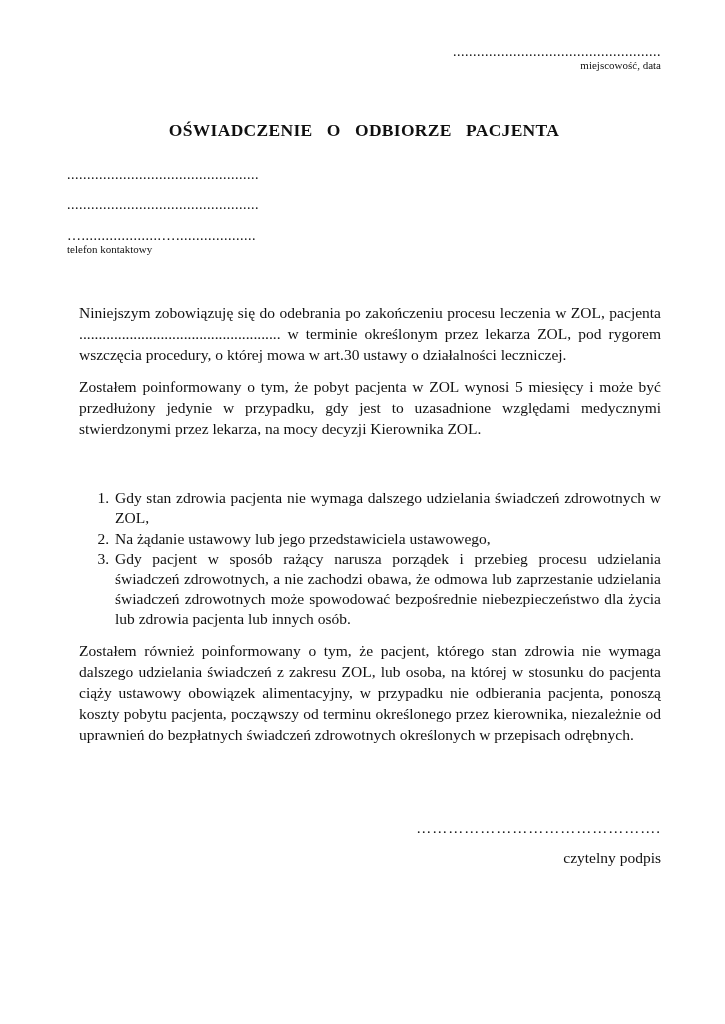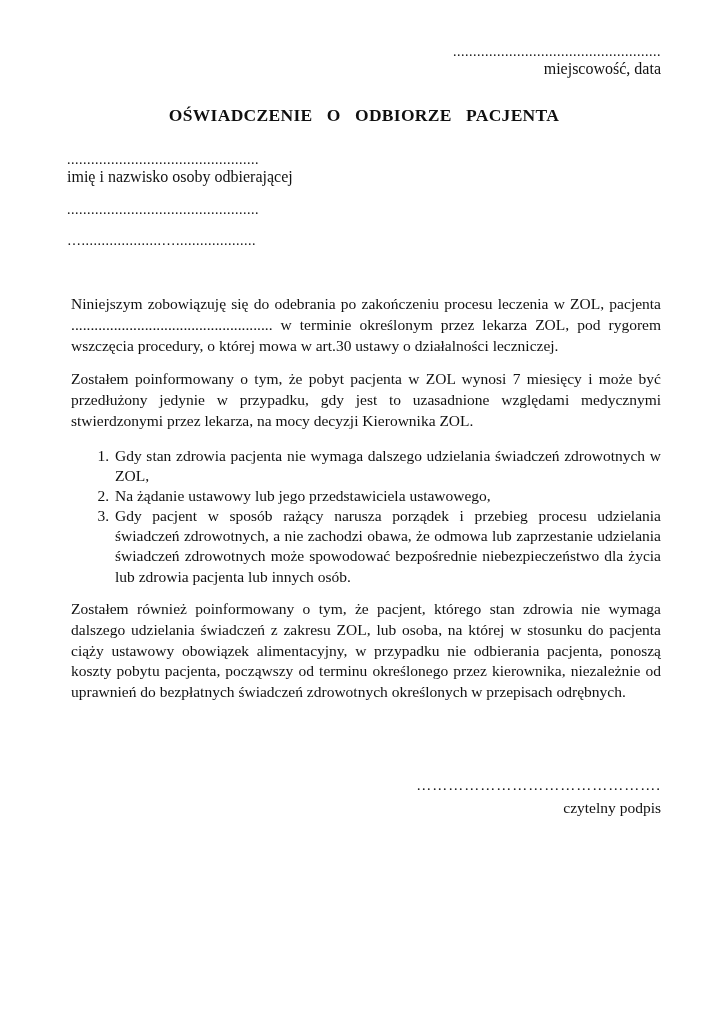--- a/index.html
+++ b/index.html
@@ -28,107 +28,107 @@
   .header {
     text-align: right;
   }
   .dots {
     font-size: 14px;
     letter-spacing: 0.5px;
     line-height: 1.1;
     white-space: nowrap;
   }
   .small-label {
-    font-size: 16px;
+    font-size: 11px;
     line-height: 1.25;
   }
 
   
   .title {
-    margin: 25px 0 0 0;
+    margin: 46px 0 0 0;
     text-align: center;
     font-size: 17.5px;
     font-weight: bold;
     letter-spacing: 0.3px;
     word-spacing: 0.55em;
   }
 
   
   .fields {
     margin-top: 24px;
   }
   .field {
     margin-bottom: 15px;
   }
   .field .dots {
     font-size: 14px;
   }
 
   
   .para {
-    margin: 12px 0 0 4px;
+    margin: 12px 0 0 12px;
     text-align: justify;
   }
   .para-first {
     margin-top: 46px;
   }
 
   
   .conditions {
-    margin: 14px 0 0 0;
+    margin: 48px 0 0 0;
     padding-left: 46px;
     line-height: 1.3;
   }
   .conditions li {
     text-align: justify;
     padding-left: 2px;
   }
 
   
   .signature {
     margin-top: 74px;
     text-align: right;
   }
   .signature .dots {
     font-size: 15px;
     letter-spacing: 1px;
   }
   .signature .sig-label {
     font-size: 15.5px;
-    margin-top: 4px;
+    margin-top: 12px;
   }
 </style>
 </head>
 <body>
 
 <div class="page">
 
   <div class="header">
     <div class="dots">....................................................</div>
     <div class="small-label">miejscowość, data</div>
   </div>
 
   <h1 class="title">OŚWIADCZENIE O ODBIORZE PACJENTA</h1>
 
   <div class="fields">
     <div class="field">
       <div class="dots">................................................</div>
-      <div class="small-label">imię i nazwisko osoby odbierającej</div>
     </div>
     <div class="field">
       <div class="dots">................................................</div>
     </div>
     <div class="field">
       <div class="dots">…....................…....................</div>
+      <div class="small-label">telefon kontaktowy</div>
     </div>
   </div>
 
   <p class="para para-first">Niniejszym zobowiązuję się do odebrania po zakończeniu procesu leczenia w ZOL, pacjenta .................................................... w terminie określonym przez lekarza ZOL, pod rygorem wszczęcia procedury, o której mowa w art.30 ustawy o działalności leczniczej.</p>
 
-  <p class="para">Zostałem poinformowany o tym, że pobyt pacjenta w ZOL wynosi 7 miesięcy i może być przedłużony jedynie w przypadku, gdy jest to uzasadnione względami medycznymi stwierdzonymi przez lekarza, na mocy decyzji Kierownika ZOL.</p>
+  <p class="para">Zostałem poinformowany o tym, że pobyt pacjenta w ZOL wynosi 5 miesięcy i może być przedłużony jedynie w przypadku, gdy jest to uzasadnione względami medycznymi stwierdzonymi przez lekarza, na mocy decyzji Kierownika ZOL.</p>
 
 
   <ol class="conditions">
     <li>Gdy stan zdrowia pacjenta nie wymaga dalszego udzielania świadczeń zdrowotnych w ZOL,</li>
     <li>Na żądanie ustawowy lub jego przedstawiciela ustawowego,</li>
     <li>Gdy pacjent w sposób rażący narusza porządek i przebieg procesu udzielania świadczeń zdrowotnych, a nie zachodzi obawa, że odmowa lub zaprzestanie udzielania świadczeń zdrowotnych może spowodować bezpośrednie niebezpieczeństwo dla życia lub zdrowia pacjenta lub innych osób.</li>
   </ol>
 
   <p class="para">Zostałem również poinformowany o tym, że pacjent, którego stan zdrowia nie wymaga dalszego udzielania świadczeń z zakresu ZOL, lub osoba, na której w stosunku do pacjenta ciąży ustawowy obowiązek alimentacyjny, w przypadku nie odbierania pacjenta, ponoszą koszty pobytu pacjenta, począwszy od terminu określonego przez kierownika, niezależnie od uprawnień do bezpłatnych świadczeń zdrowotnych określonych w przepisach odrębnych.</p>
 

